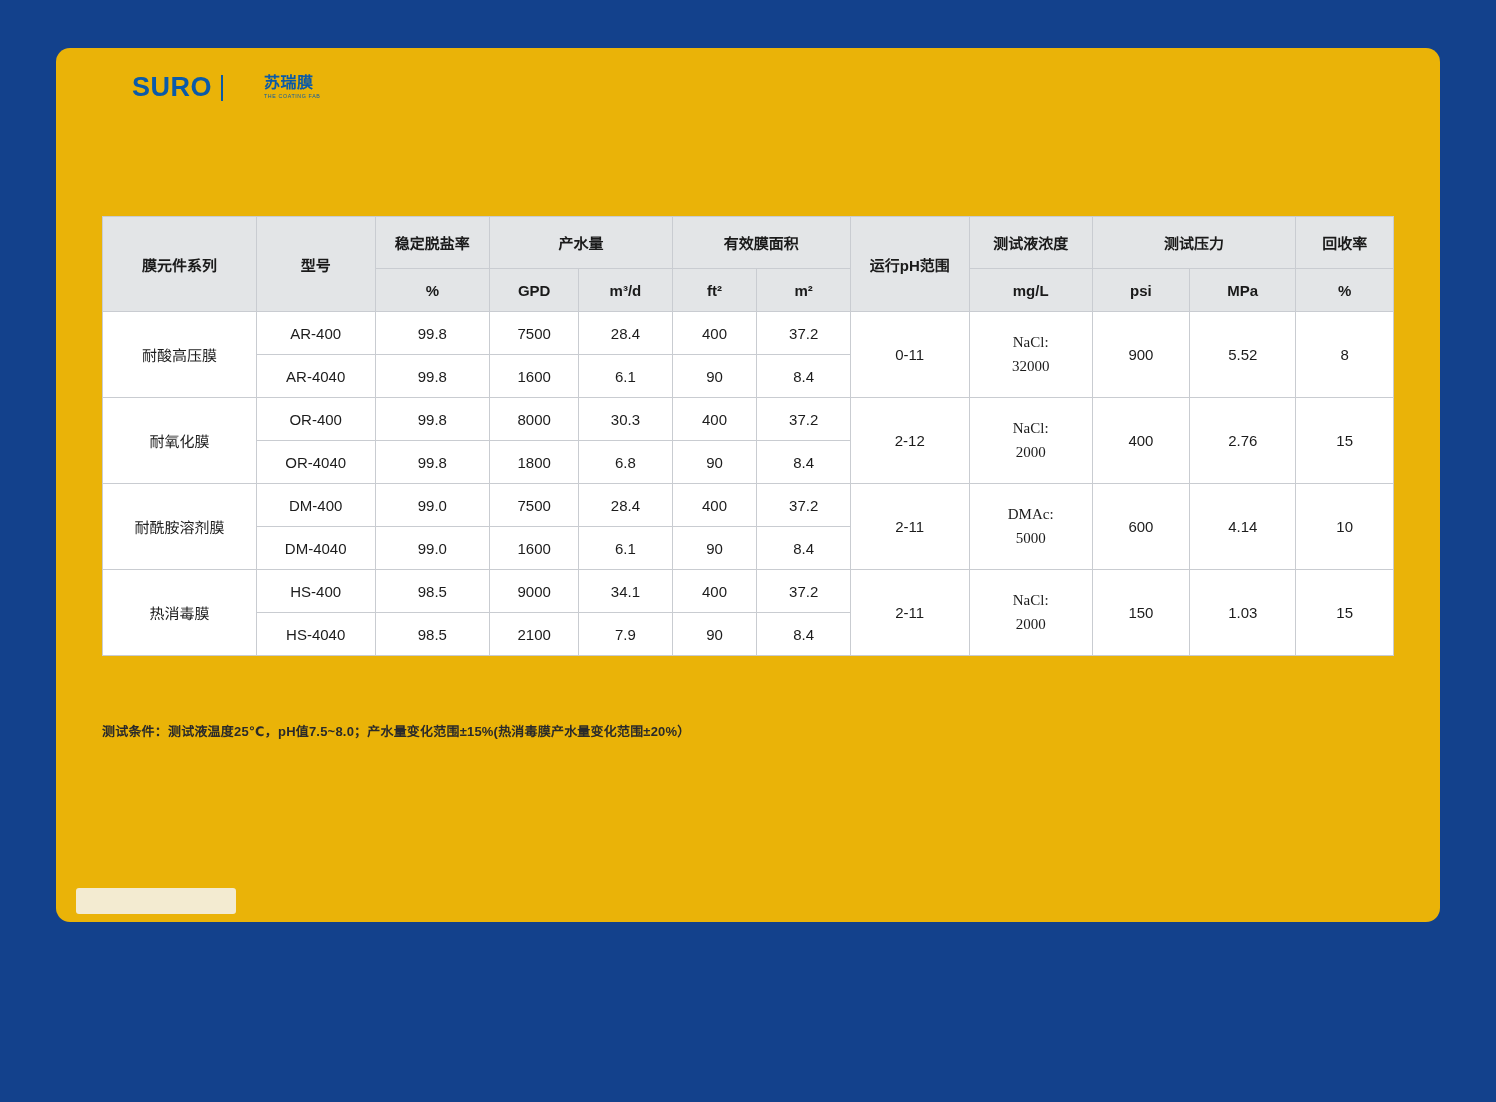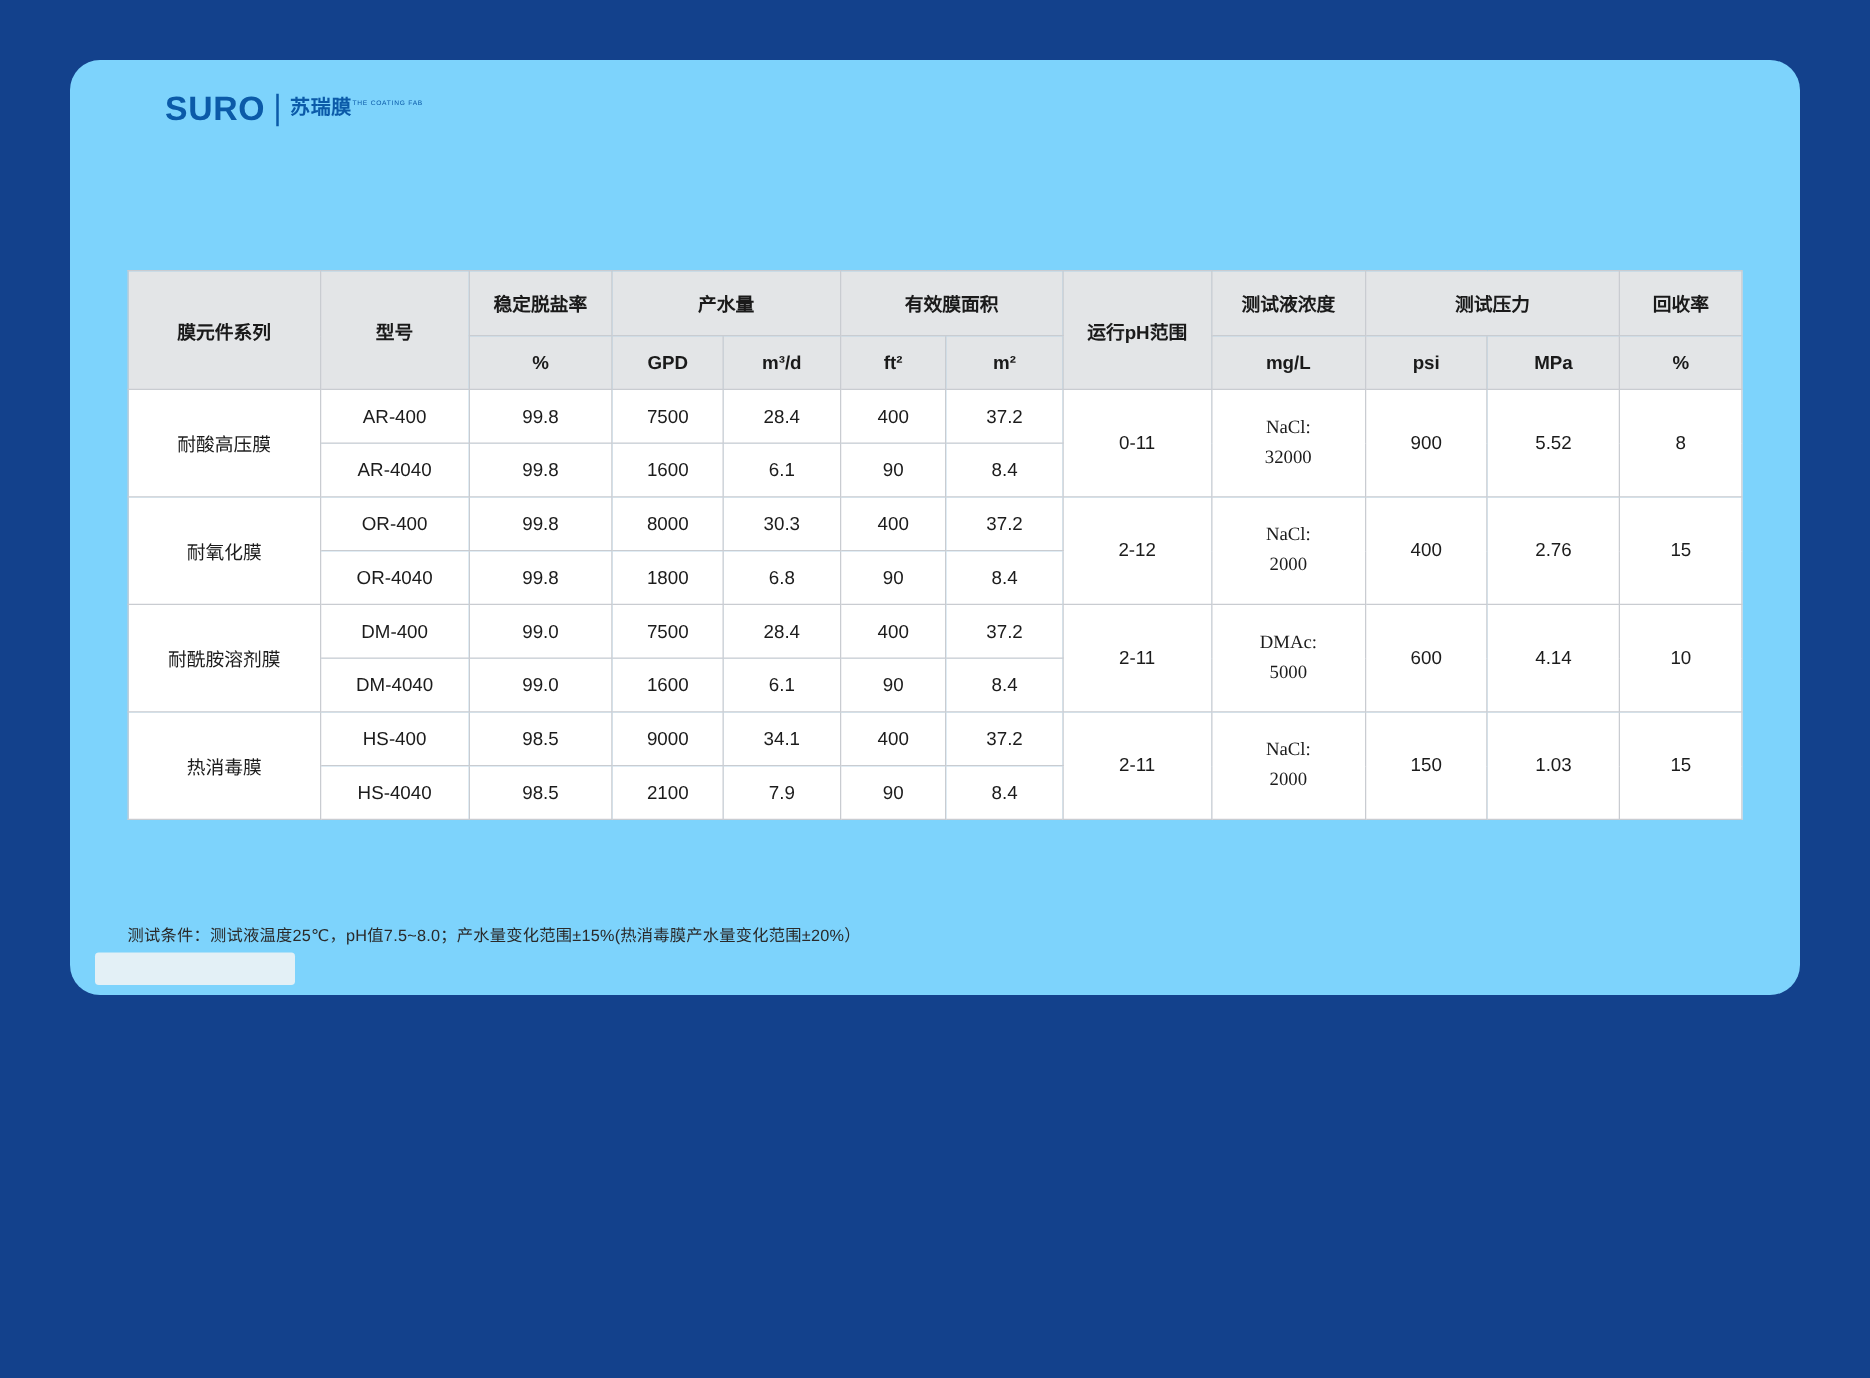--- a/index.html
+++ b/index.html
@@ -12,23 +12,23 @@
     height: 1102px;
     background: #13418c;
     font-family: "Liberation Sans", "DejaVu Sans", sans-serif;
     overflow: hidden;
   }
   .slide {
     position: absolute;
     left: 56px;
     top: 48px;
     width: 1384px;
-    height: 748px;
-    background: #7dd3fc;
-    border-radius: 24px;
+    height: 874px;
+    background: #eab308;
+    border-radius: 14px;
     overflow: hidden;
   }
   .logo-wrap {
     position: absolute;
     left: 76px;
     top: 26px;
     display: flex;
     align-items: center;
   }
   .logo-mark {
@@ -40,23 +40,24 @@
     line-height: 1;
   }
   .logo-divider {
     width: 2px;
     height: 26px;
     background: #0b5aa8;
     margin: 0 9px 0 9px;
   }
   .logo-cn-wrap {
     display: flex;
-    flex-direction: row;
+    flex-direction: column;
     justify-content: center;
     line-height: 1.05;
+    margin-left: 32px;
   }
   .logo-cn {
     font-size: 16px;
     color: #0b5aa8;
     font-weight: bold;
     letter-spacing: 0.5px;
   }
   .logo-tag {
     font-size: 5.2px;
     color: #0b5aa8;
@@ -105,24 +106,25 @@
   tbody td { height: 43px; background: #ffffff; font-size: 15px; }
   td.series, td.ph, td.conc, td.psi, td.mpa, td.rec { font-size: 15px; }
   td.series {
     text-align: left;
     padding-left: 22px;
   }
   td.conc .l1 { display: block; line-height: 1.55; font-family: Liberation Serif, serif; }
   .note {
     position: absolute;
     left: 46px;
-    top: 690px;
+    top: 673px;
     font-size: 13px;
     color: #2a2a2a;
     letter-spacing: 0.2px;
+    font-weight: bold;
   }
   .watermark {
     position: absolute;
     left: 20px;
     bottom: 8px;
     width: 160px;
     height: 26px;
     background: #f4f4f4;
     border-radius: 3px;
     opacity: 0.85;

